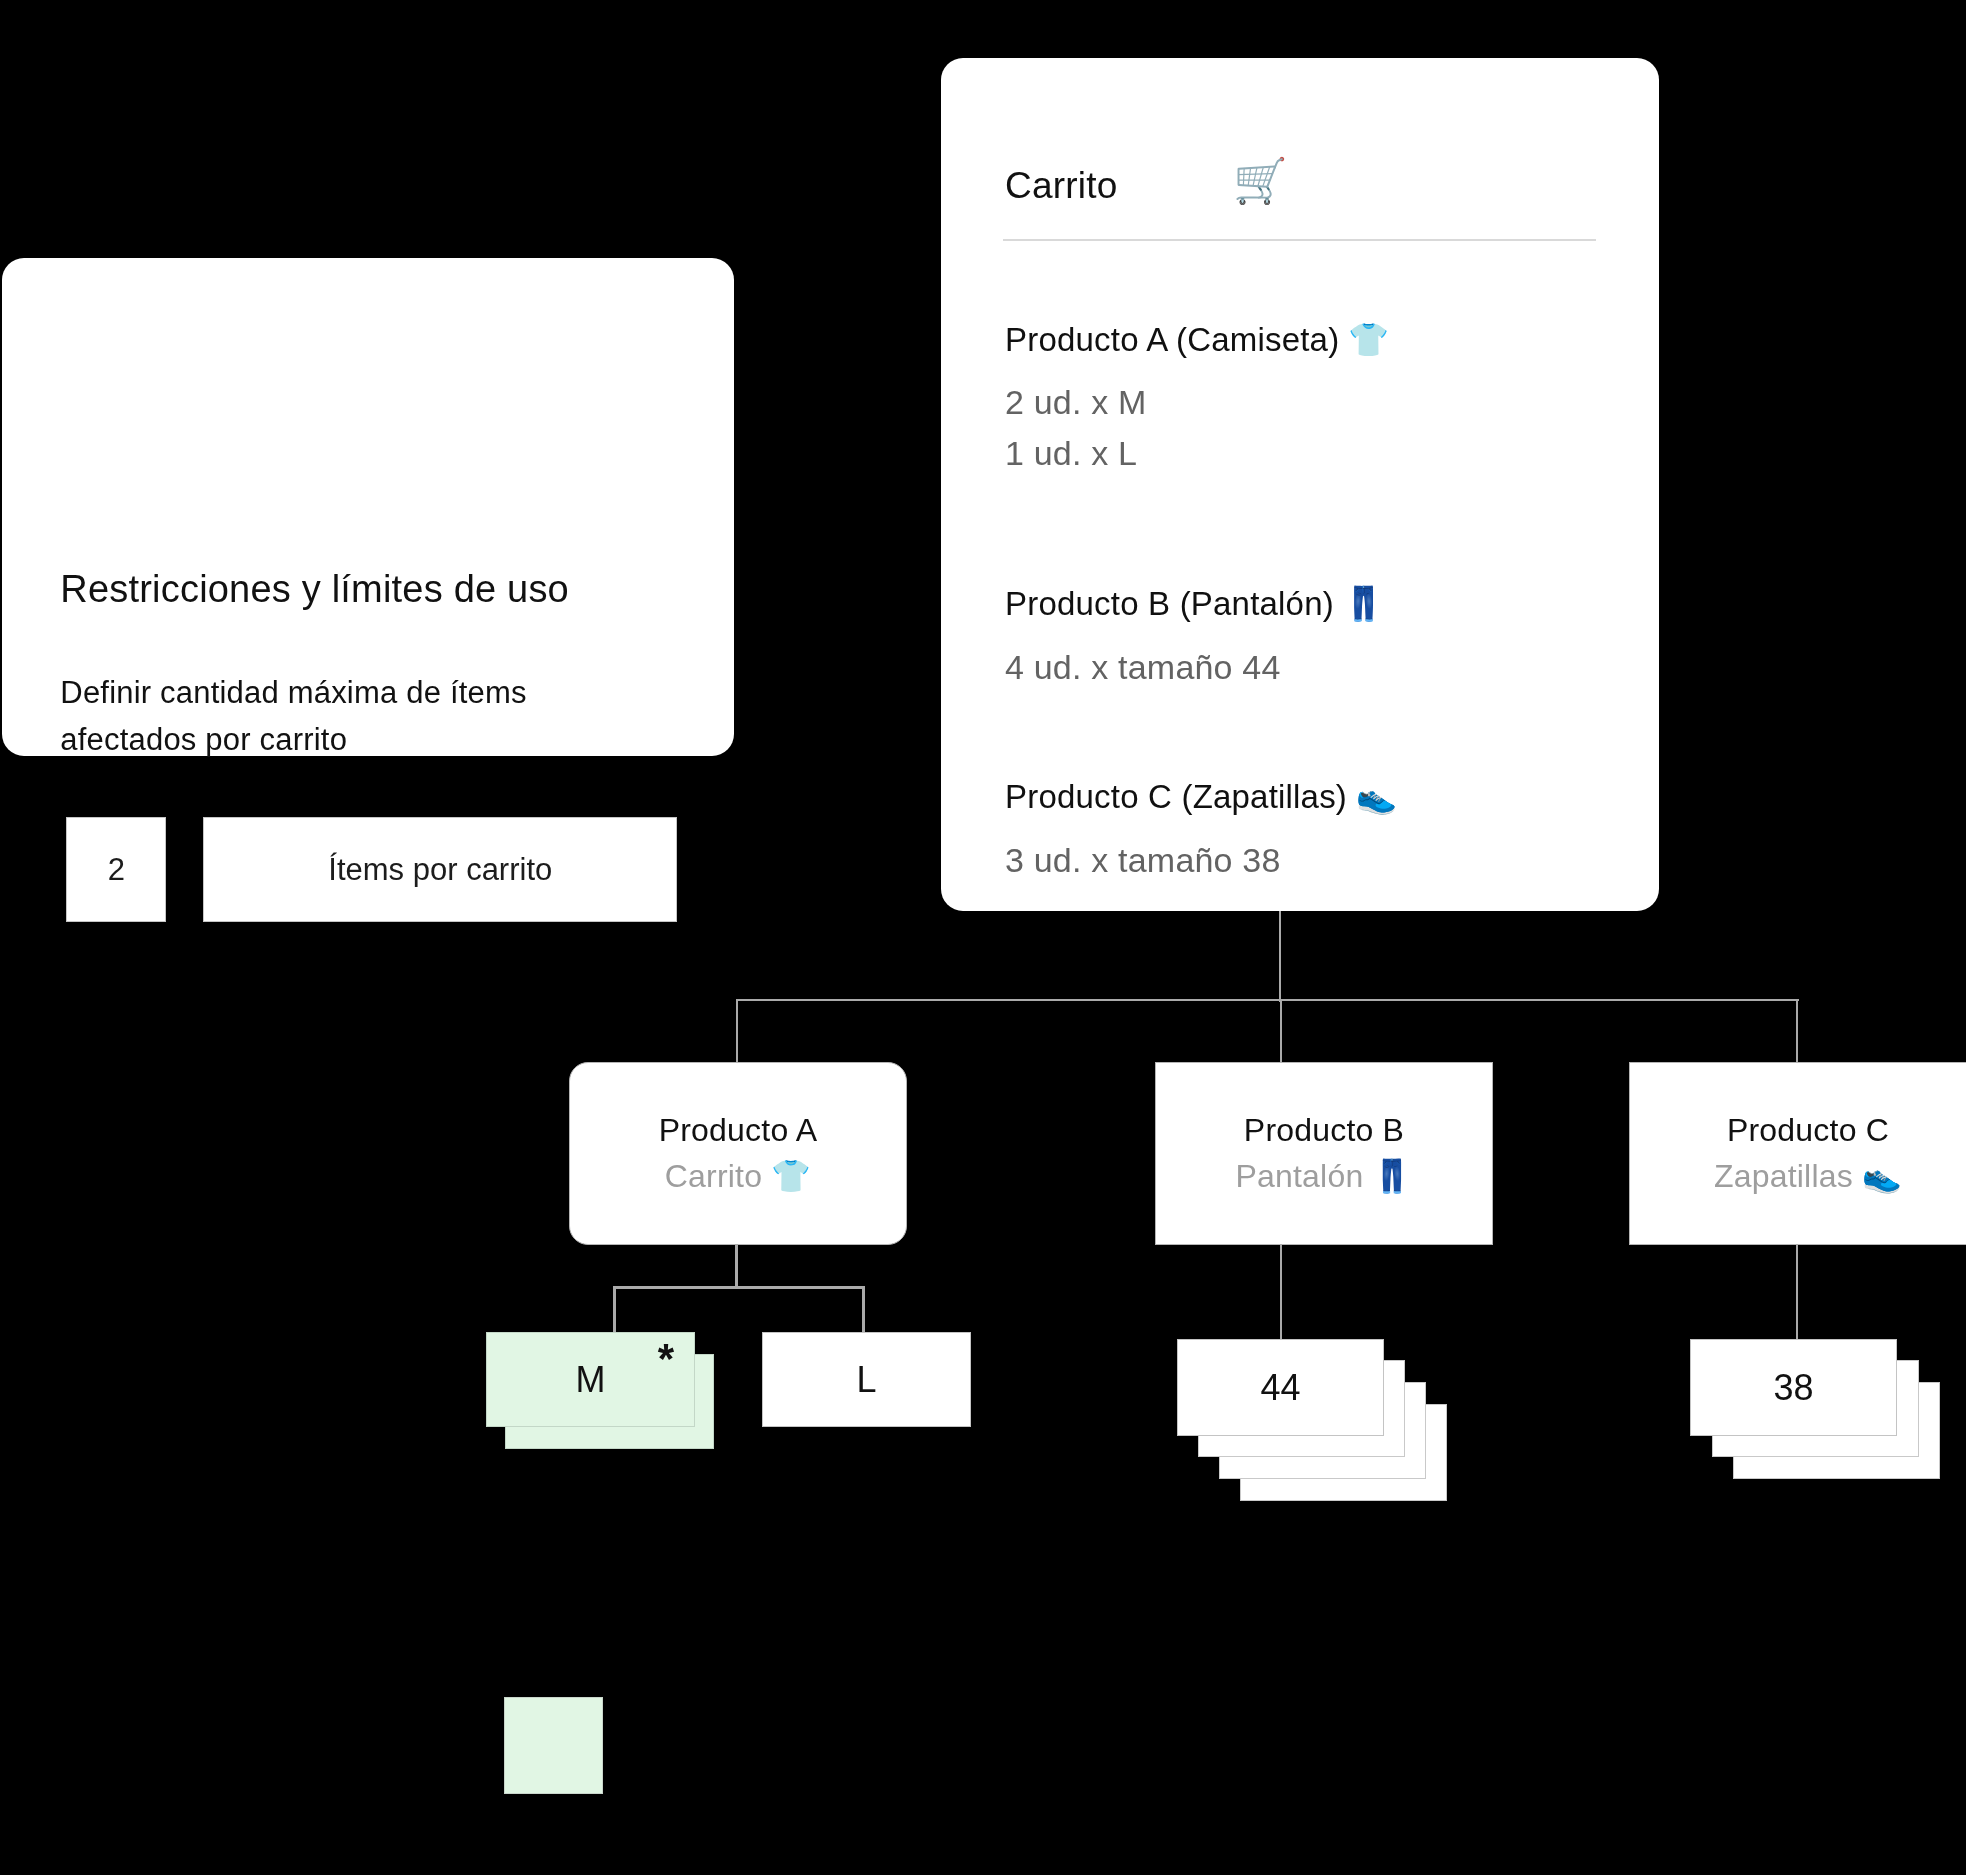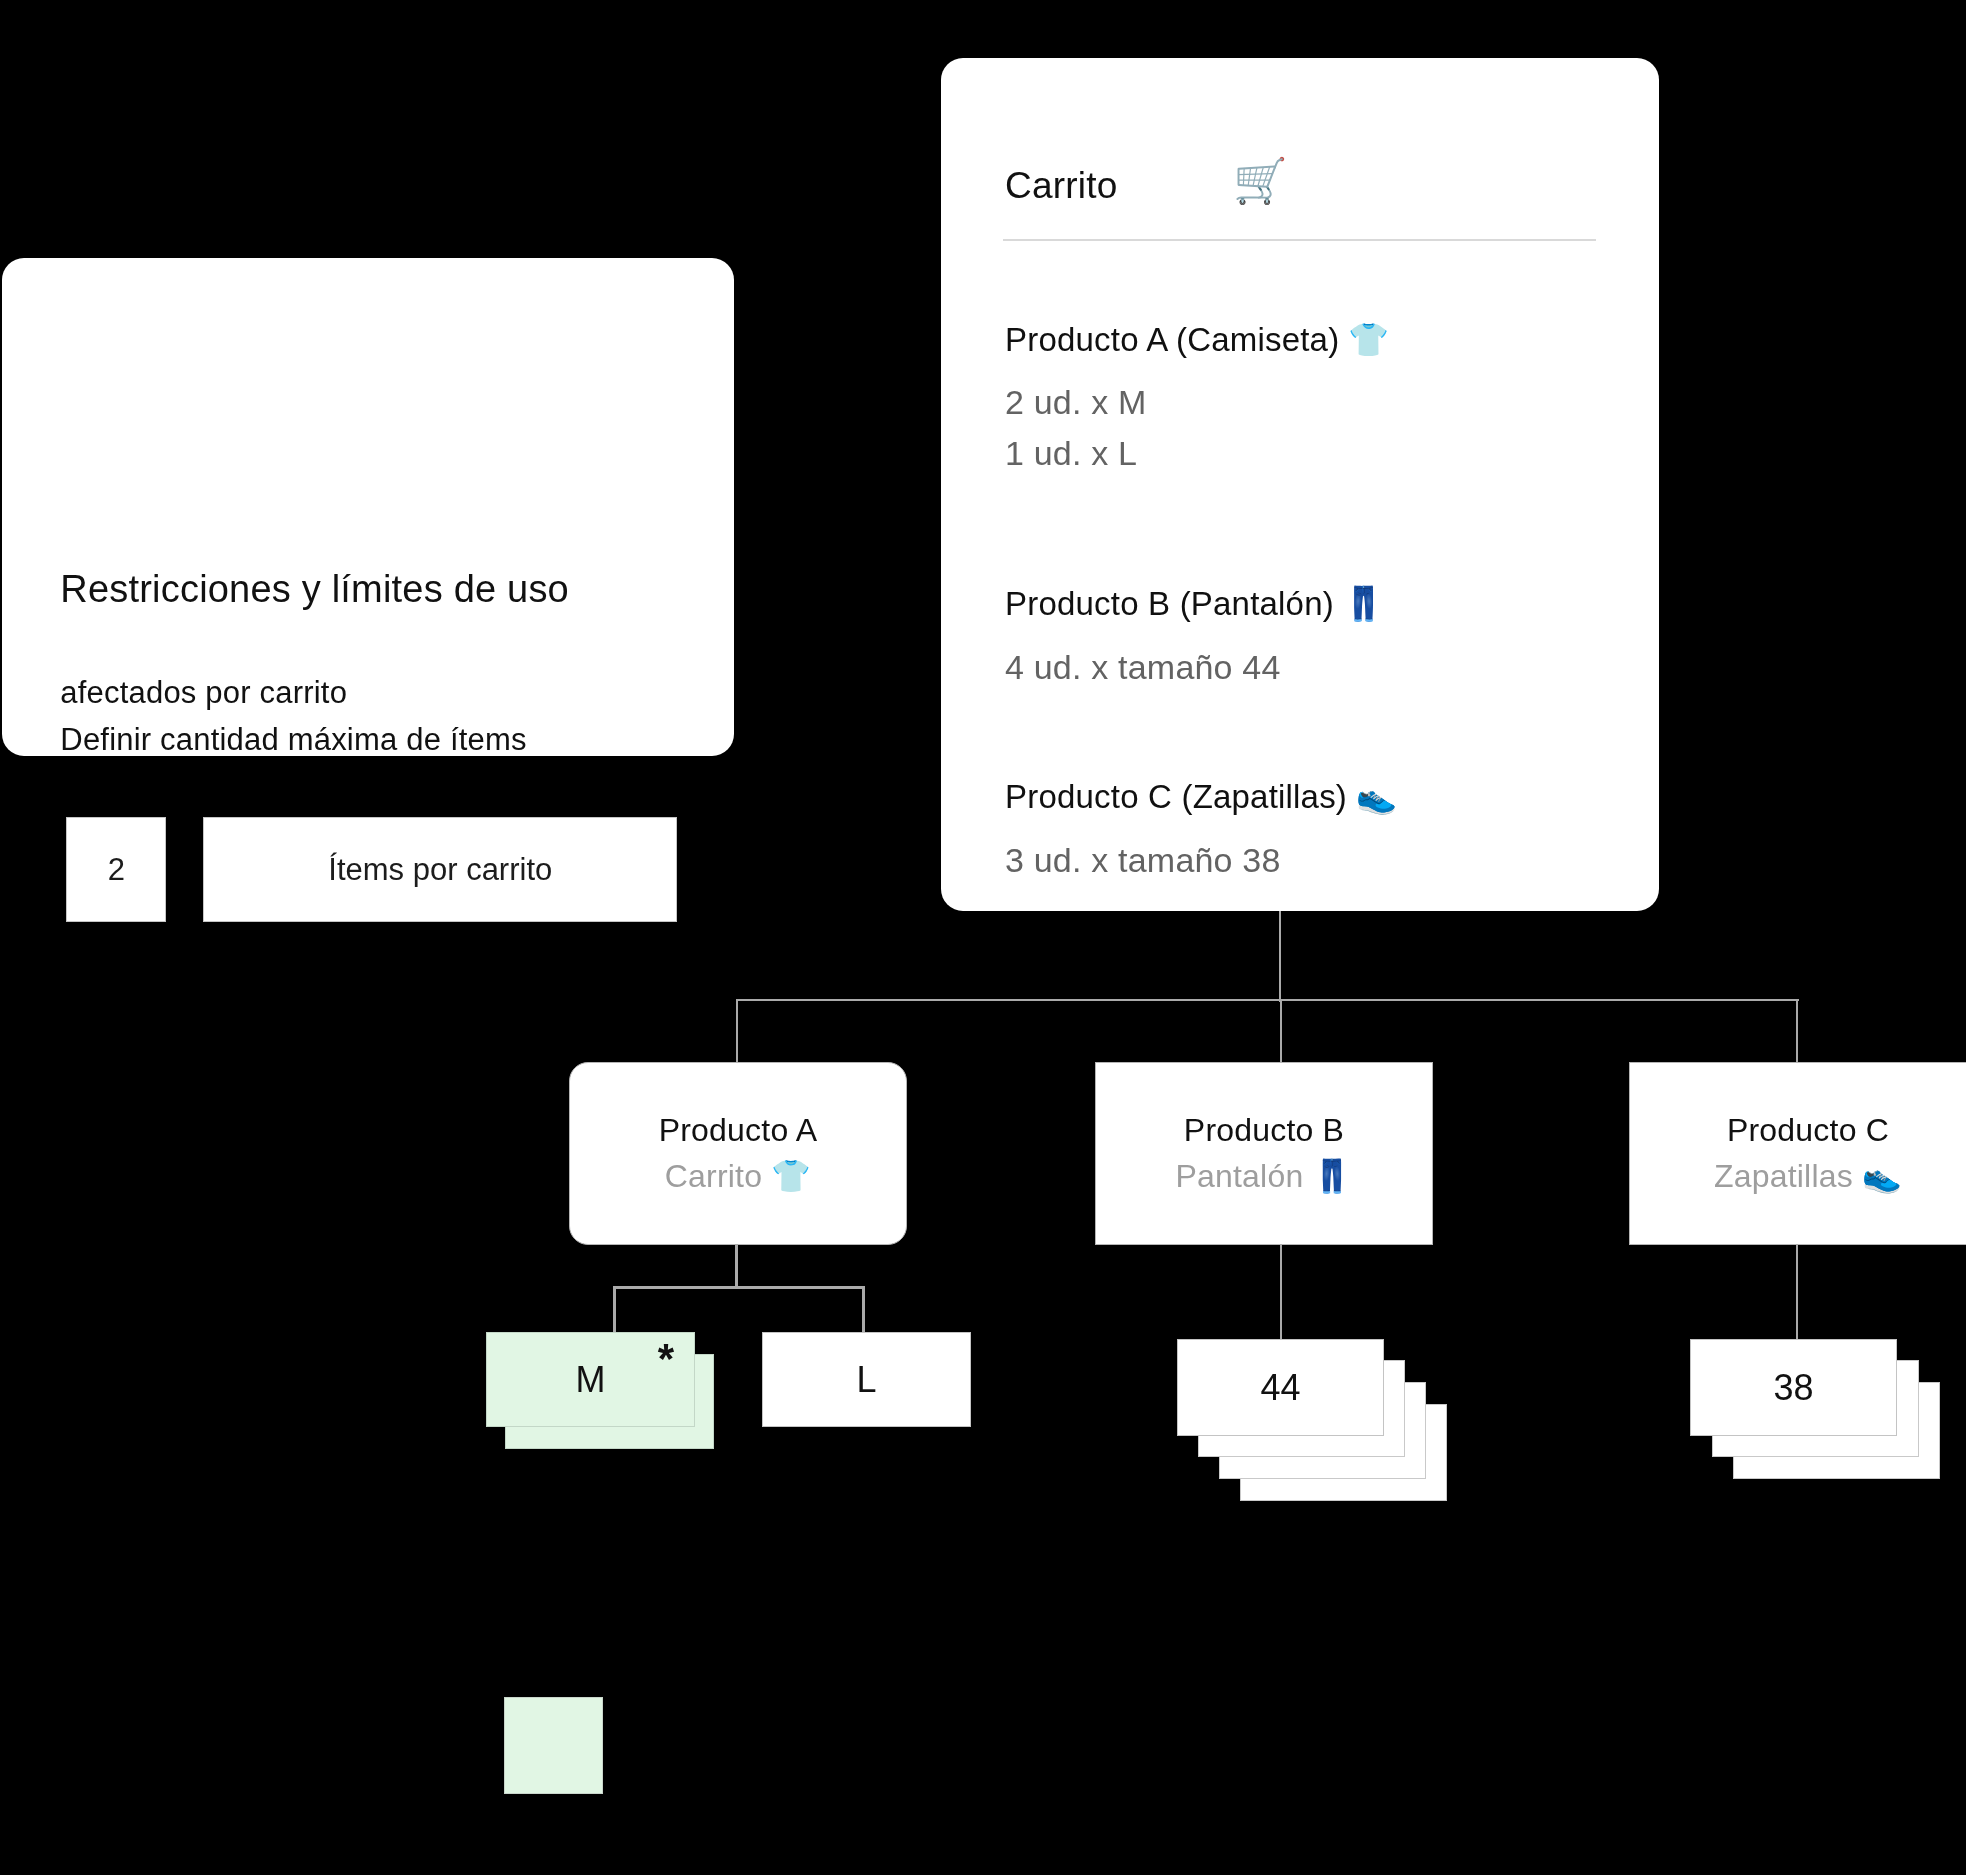--- a/index.html
+++ b/index.html
@@ -99,22 +99,22 @@
     position:absolute;left:504px;top:1697px;width:97px;height:95px;
     background:#e1f6e4;border:1.6px solid #c9d5cb;
   }
 </style>
 </head>
 <body>
 
 <div class="card" id="restrictions-card">
   <div class="restr-title">Restricciones y límites de uso</div>
   <div class="restr-desc">
+    <span>Definir cantidad máxima de ítems</span>
     <span>afectados por carrito</span>
-    <span>Definir cantidad máxima de ítems</span>
   </div>
   <div class="field" id="quantity-input">2</div>
   <div class="field" id="quantity-unit-field">Ítems por carrito</div>
 </div>
 
 <div class="card" id="cart-card">
   <div class="cart-title">Carrito</div>
   <div class="cart-emoji">🛒</div>
   <div class="cart-divider"></div>
 
@@ -145,21 +145,21 @@
 <div class="line" style="left:1796px;top:999px;width:2.3px;height:63px;"></div>
 
 <div class="node" style="left:569px;top:1062px;border-radius:19px;">
   <div class="node-title">Producto A</div>
   <div class="node-sub">
     <span>Carrito</span>
     <span>👕</span>
   </div>
 </div>
 
-<div class="node" style="left:1095px;top:1062px;">
+<div class="node" style="left:1155px;top:1062px;">
   <div class="node-title">Producto B</div>
   <div class="node-sub">
     <span>Pantalón</span>
     <span>👖</span>
   </div>
 </div>
 
 <div class="node" style="left:1629px;top:1062px;width:356px;">
   <div class="node-title">Producto C</div>
   <div class="node-sub">

